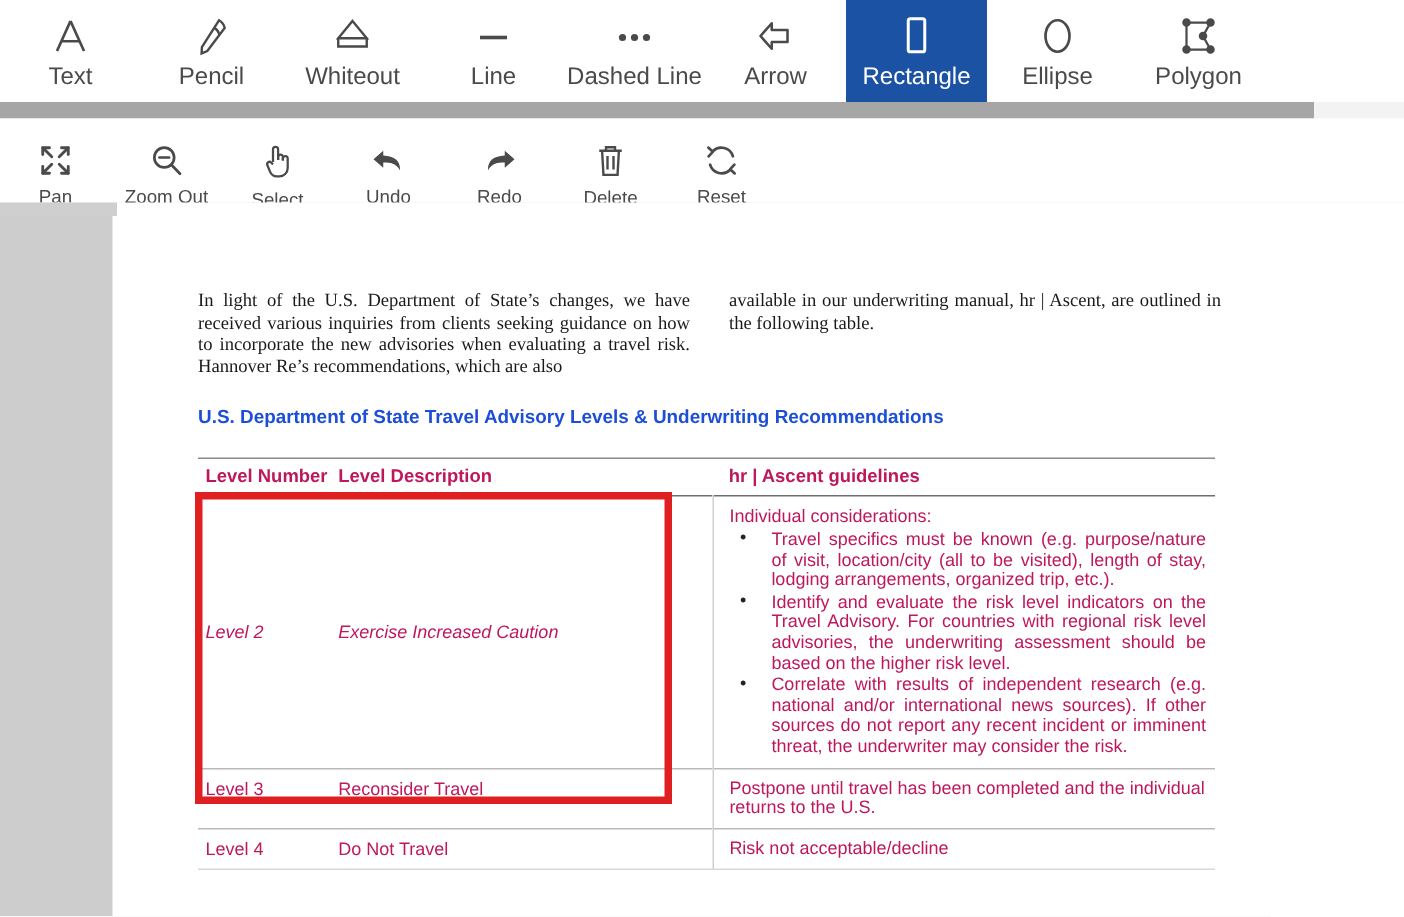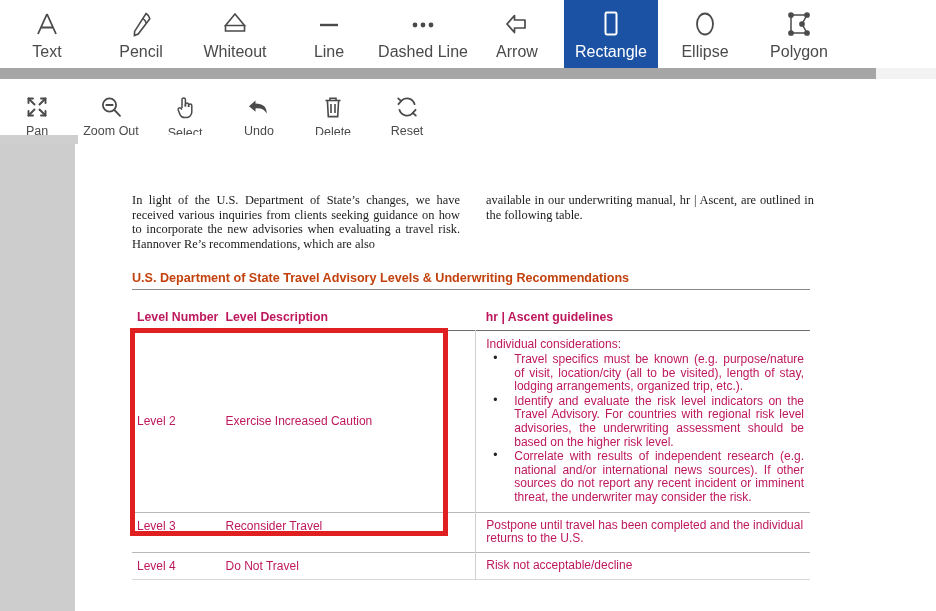--- a/index.html
+++ b/index.html
@@ -79,22 +79,22 @@
   .para-col {
     width: 328px;
     font-family: "Liberation Serif", serif;
     font-size: 12.4px; line-height: 14.6px;
     color: #1a1a1a; text-align: justify;
   }
 
   .tbl-title {
     position: absolute; left: 57px; top: 127px; width: 678px;
     font-family: "Liberation Sans", sans-serif;
-    font-size: 12.6px; font-weight: bold; color: #c2410c;
-    padding-bottom: 4px;
+    font-size: 12.6px; font-weight: bold; color: #1d4ed8;
+    padding-bottom: 20px;
     border-bottom: 1px solid #8a8a8a;
   }
 
   table.adv {
     position: absolute; left: 57px; top: 160px; width: 678px;
     border-collapse: collapse;
     font-family: "Liberation Sans", sans-serif;
     font-size: 12px; color: #be185d;
   }
   table.adv td, table.adv th { vertical-align: top; padding: 0; }
@@ -106,21 +106,21 @@
     padding-bottom: 9px; padding-top: 0;
   }
   table.adv thead th.c-num { padding-left: 5px; }
   table.adv thead th.c-guide { border-left: none; padding-left: 10px; }
   table.adv tbody tr { border-top: 1px solid #b9b9b9; }
   table.adv tbody tr.thin { border-top: 1px solid #d8d8d8; }
   table.adv tbody tr:first-child { border-top: 1.6px solid #6e6e6e; }
   table.adv tbody tr:last-child { border-bottom: 1px solid #d8d8d8; }
 
   .r1 .c-num, .r1 .c-desc { padding-top: 5px; padding-bottom: 5px; }
-  .r2 .c-num, .r2 .c-desc { padding-top: 5px; }
+  .r2 .c-num, .r2 .c-desc { padding-top: 5px; font-style: italic; }
   .r2 .c-num { vertical-align: middle; }
   .r2 .c-desc { vertical-align: middle; }
 
   .considerations { margin: 0 0 2px 0; }
   ul.bul { list-style: none; margin: 2px 0 0 0; padding: 0; }
   ul.bul li {
     position: relative; padding-left: 28px; margin-bottom: 1px;
     text-align: justify; line-height: 13.6px;
   }
   ul.bul li::before {
@@ -285,20 +285,28 @@
 
     <div class="tool">
       <span class="glyph">
         <svg width="26" height="24" viewBox="0 0 26 24" fill="#4a4a4a">
           <path d="M9.5 5.5 L3 11.2 L9.5 16.8 L9.5 13.4 c5.5 -0.6 9 1.2 11.2 5.2 c0.2 -6.6 -3.6 -9.6 -11.2 -10 Z"></path>
         </svg>
       </span>
       <span class="lbl">Undo</span>
     </div>
 
+    <div class="tool">
+      <span class="glyph">
+        <svg width="26" height="24" viewBox="0 0 26 24" fill="#4a4a4a">
+          <path d="M16.5 5.5 L23 11.2 L16.5 16.8 L16.5 13.4 c-5.5 -0.6 -9 1.2 -11.2 5.2 c-0.2 -6.6 3.6 -9.6 11.2 -10 Z"></path>
+        </svg>
+      </span>
+      <span class="lbl">Redo</span>
+    </div>
 
     <div class="tool">
       <span class="glyph">
         <svg width="22" height="25" viewBox="0 0 22 25" fill="none" stroke="#4a4a4a" stroke-width="1.6">
           <path d="M3.5 5.5 L18.5 5.5"></path>
           <path d="M8 5.5 L8 3.2 L14 3.2 L14 5.5"></path>
           <path d="M5.4 5.5 L6.3 21.6 L15.7 21.6 L16.6 5.5"></path>
           <path d="M9 9 L9 18 M13 9 L13 18"></path>
         </svg>
       </span>

